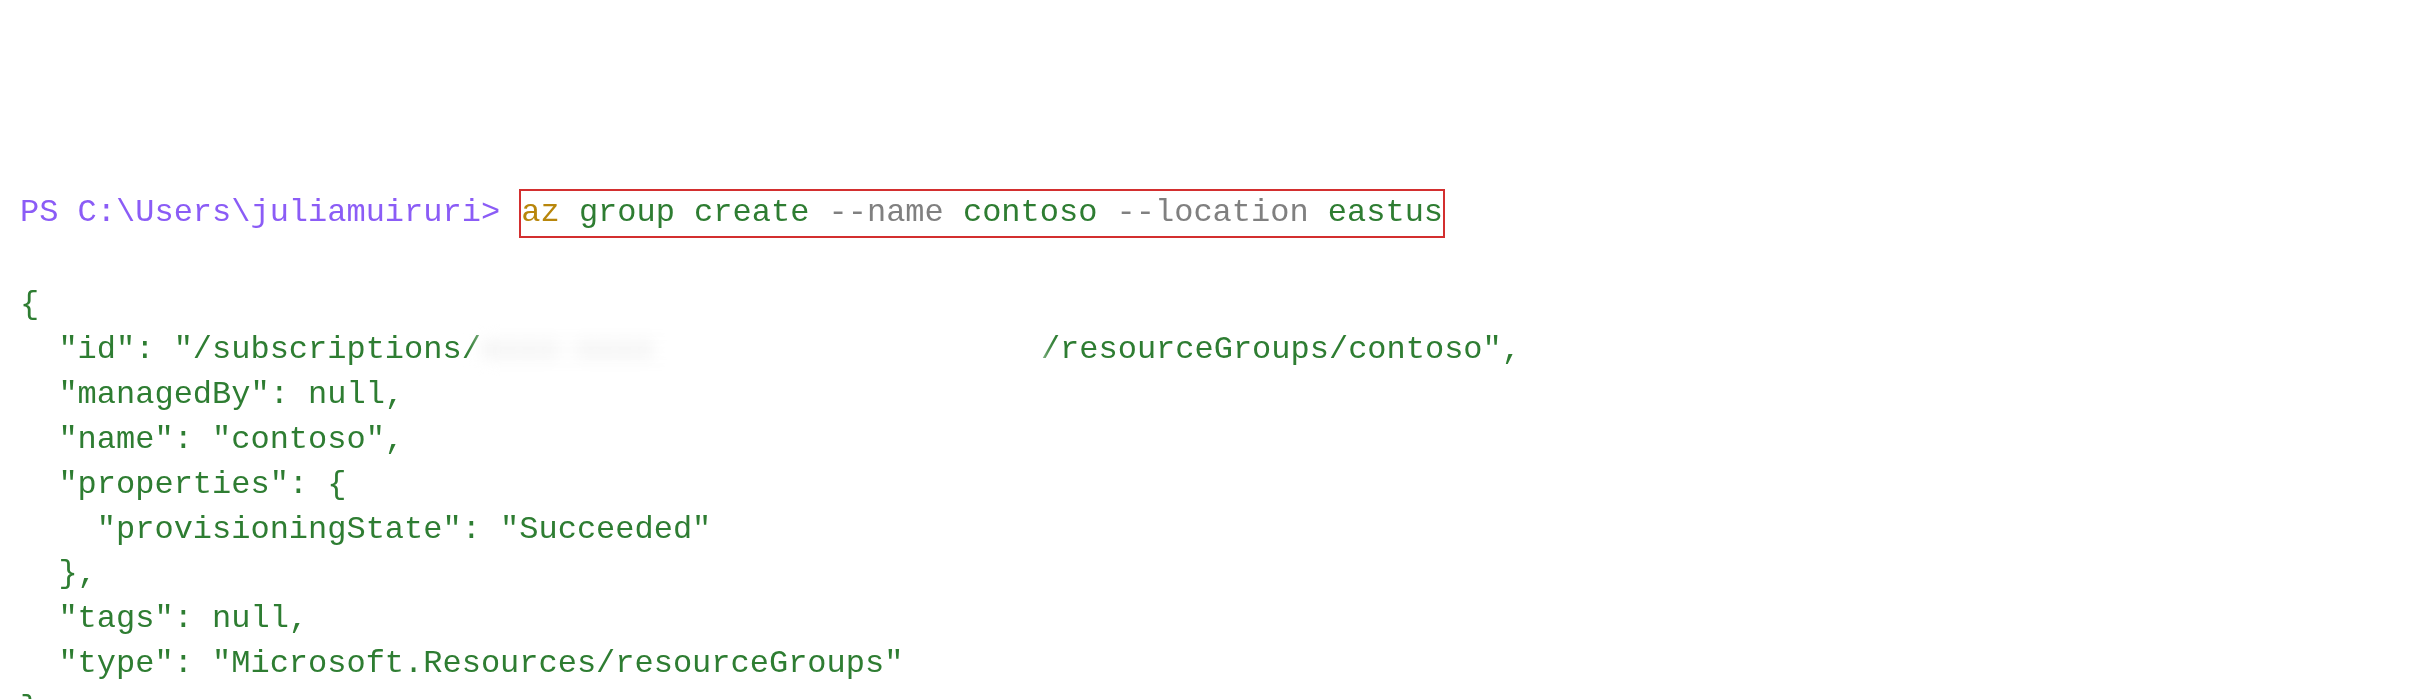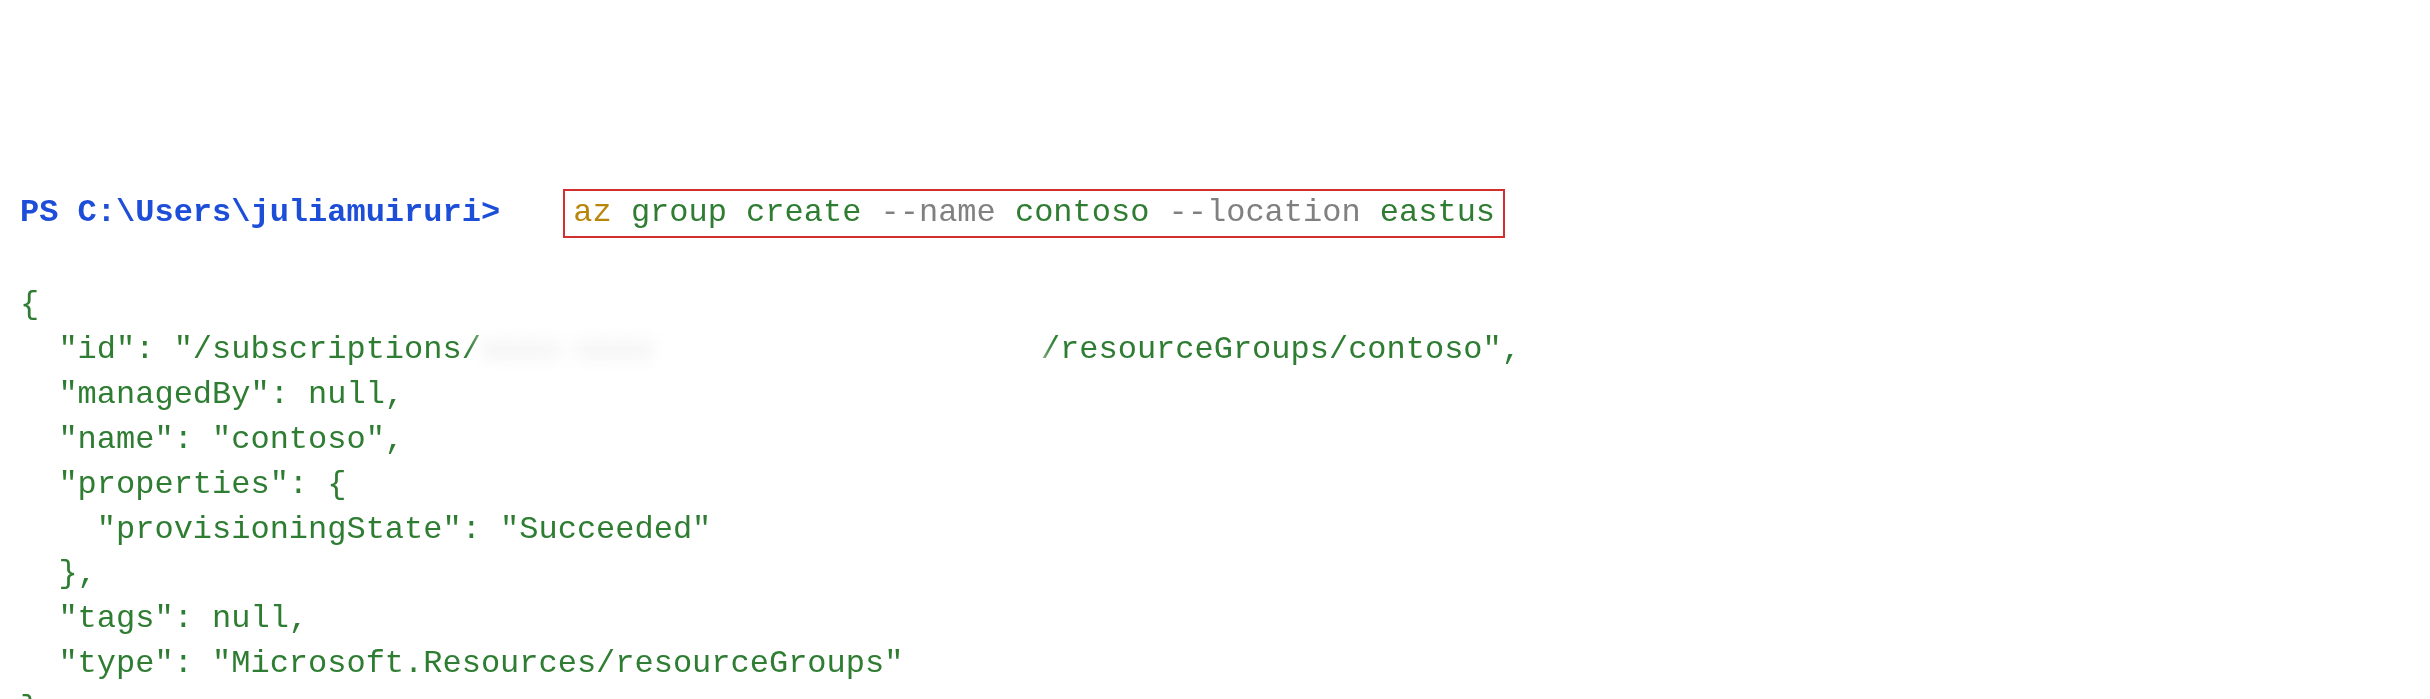--- a/index.html
+++ b/index.html
@@ -14,36 +14,34 @@
       padding: 10px 20px;
       color: #2e7d32;
       white-space: pre;
       line-height: 1.4;
     }
     .prompt-line {
       display: block;
     }
     .cmd-highlight {
       border: 2px solid #d32f2f;
-      padding: 0 8px;
+      padding: 0 0;
       display: inline-block;
-      margin-left: 44px;
     }
     .cmd-az {
       color: #b8860b;
     }
     .cmd-text {
       color: #2e7d32;
     }
     .grey {
       color: #808080;
     }
     .green {
-      color: #1d4ed8;
-      font-weight: bold;
+      color: #8b5cf6;
     }
     .output {
       color: #2e7d32;
     }
     .redacted {
       display: inline-block;
       width: 560px;
       background: #ffffff;
       color: transparent;
       filter: blur(8px);

